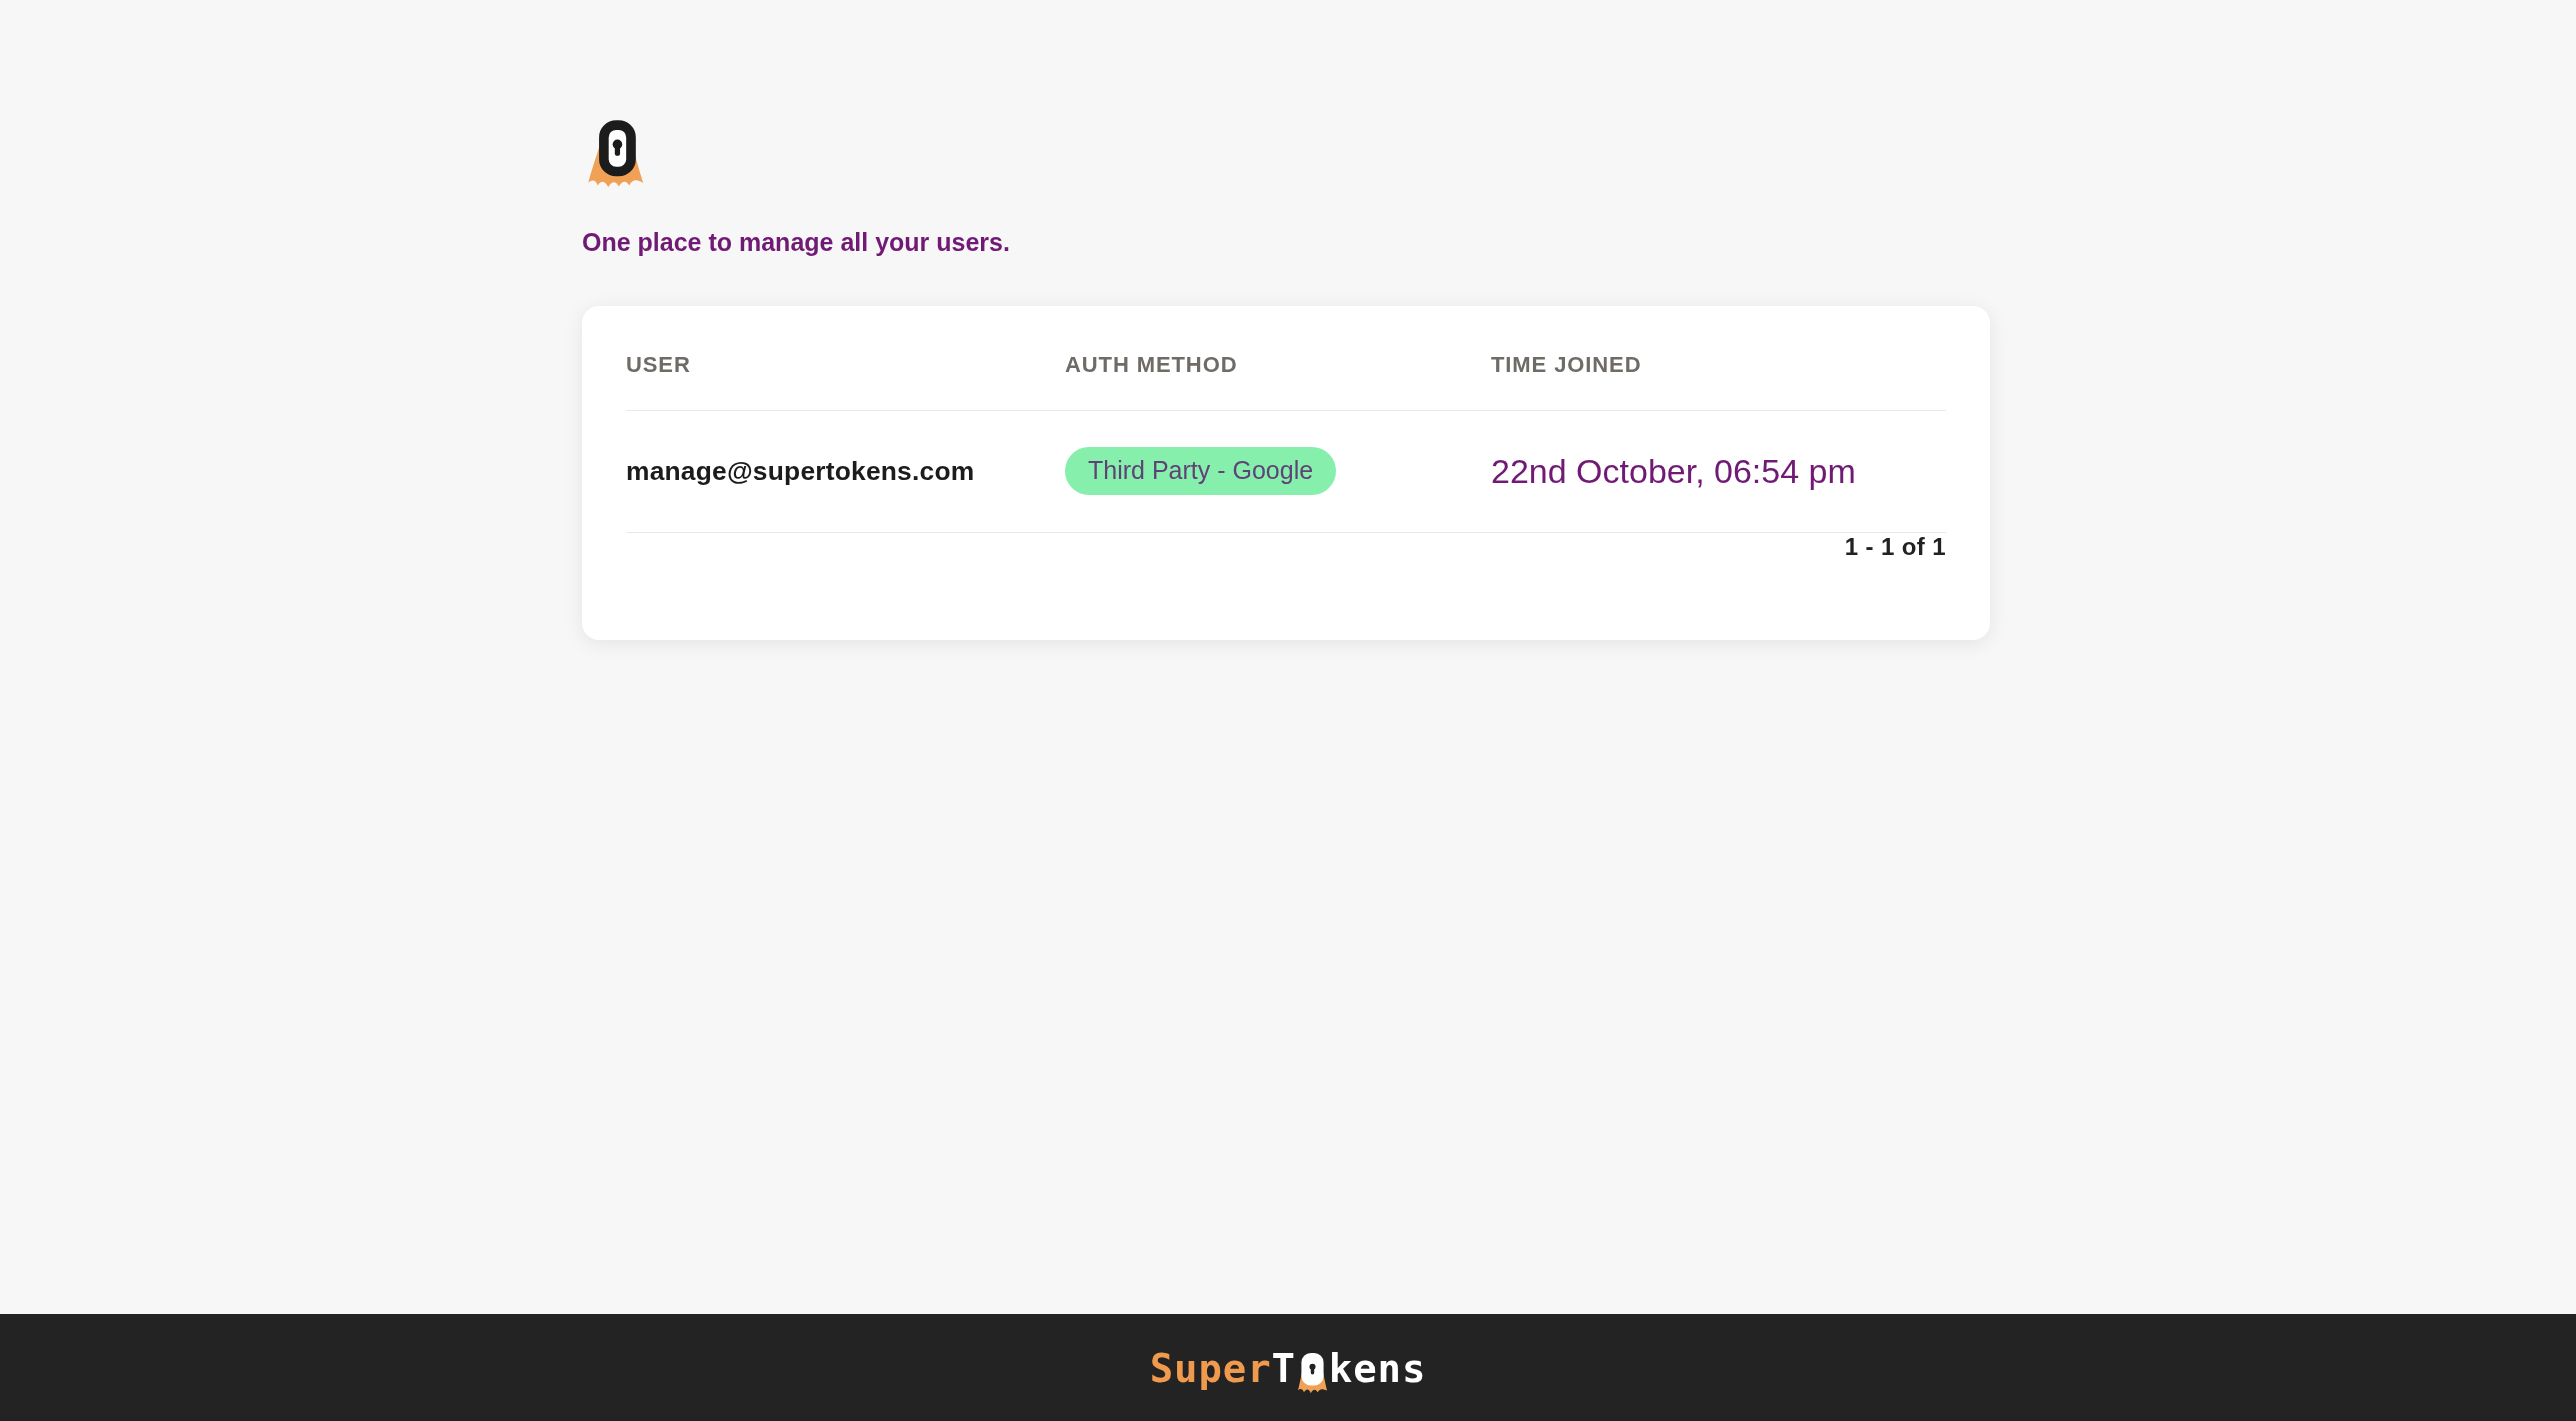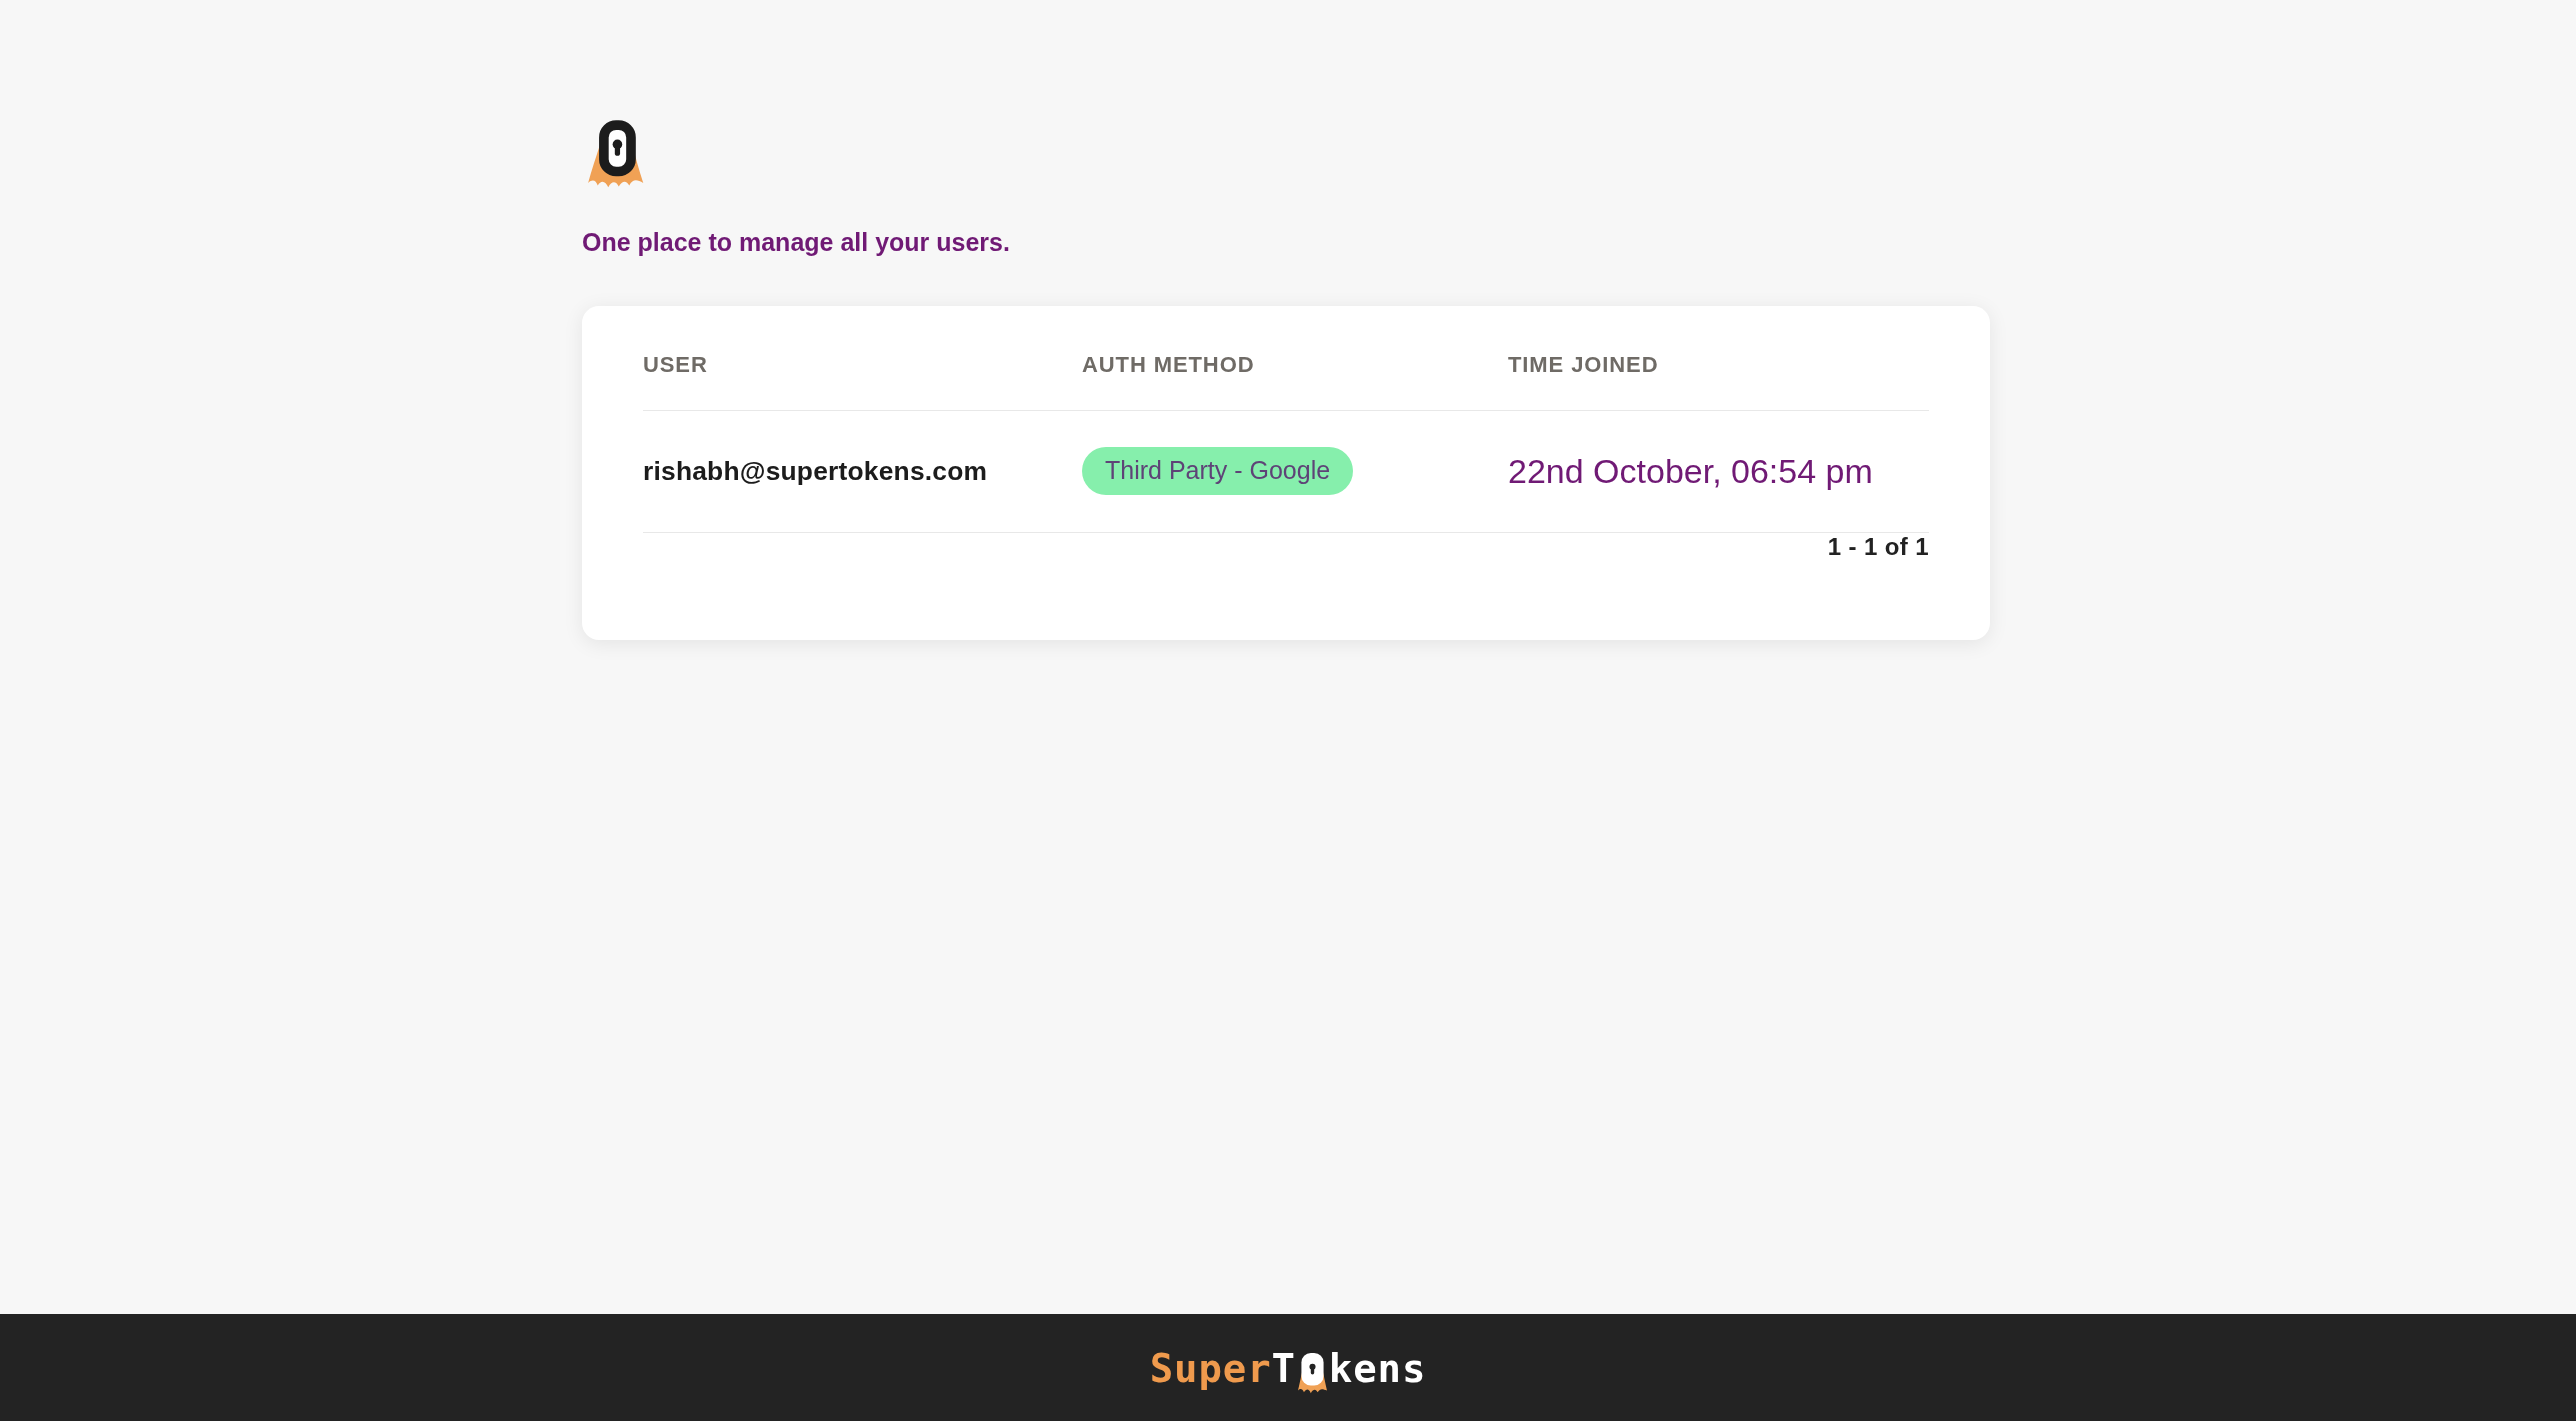--- a/index.html
+++ b/index.html
@@ -31,21 +31,21 @@
     line-height: 1.15;
     font-weight: bold;
   }
   .card {
     margin-top: 49px;
     width: 1408px;
     background: #FFFFFF;
     border-radius: 17px;
     box-shadow: 0 3.4px 20.5px rgba(0,0,0,0.08);
   }
-  .card-inner { padding: 0 61px; }
+  .card-inner { padding: 0 44px; }
   .thead {
     display: flex;
     align-items: center;
     height: 105px;
     padding-top: 15.3px;
     border-bottom: 1.7px solid #E8E8E8;
   }
   .th {
     font-size: 22px;
     font-weight: 700;
@@ -131,21 +131,21 @@
 
   <div class="card">
     <div class="card-inner">
       <div class="thead">
         <div class="th col-user">USER</div>
         <div class="th col-auth">AUTH METHOD</div>
         <div class="th col-time">TIME JOINED</div>
       </div>
 
       <div class="trow">
-        <div class="col-user cell-user">rishabh@supertokens.com</div>
+        <div class="col-user cell-user">manage@supertokens.com</div>
         <div class="col-auth">
           <span class="auth-badge">Third Party - Google</span>
         </div>
         <div class="col-time cell-time">22nd October, 06:54 pm</div>
       </div>
 
       <div class="pagination-row">
         <span class="pagination-text">1 - 1 of 1</span>
       </div>
     </div>

